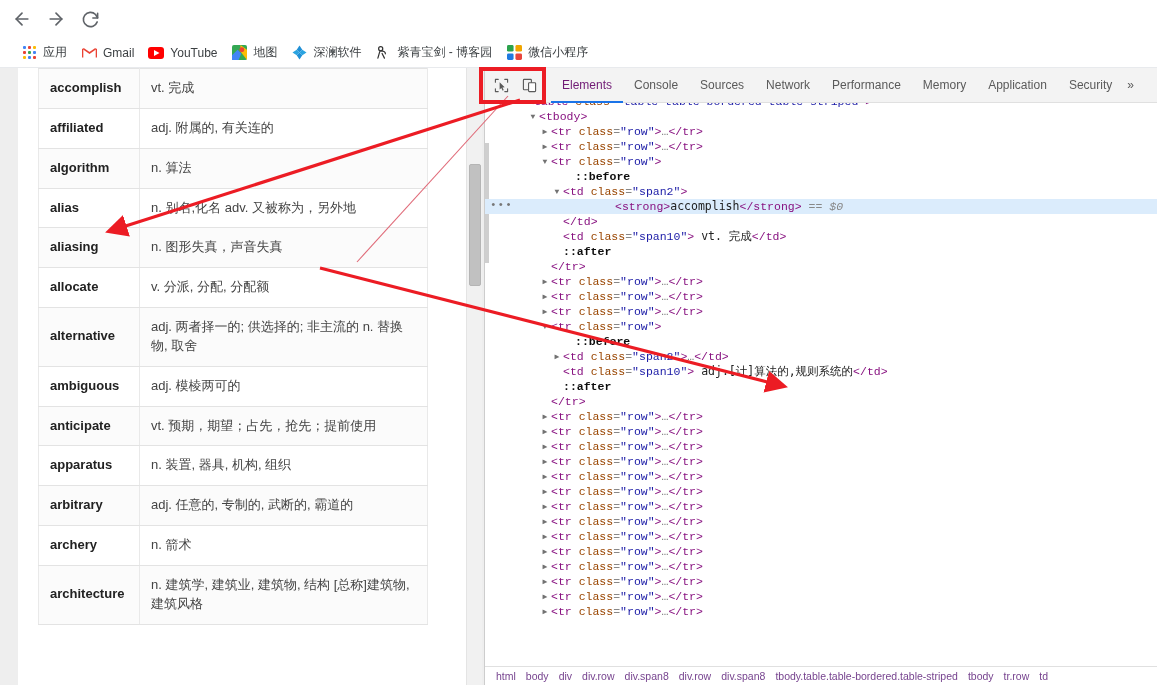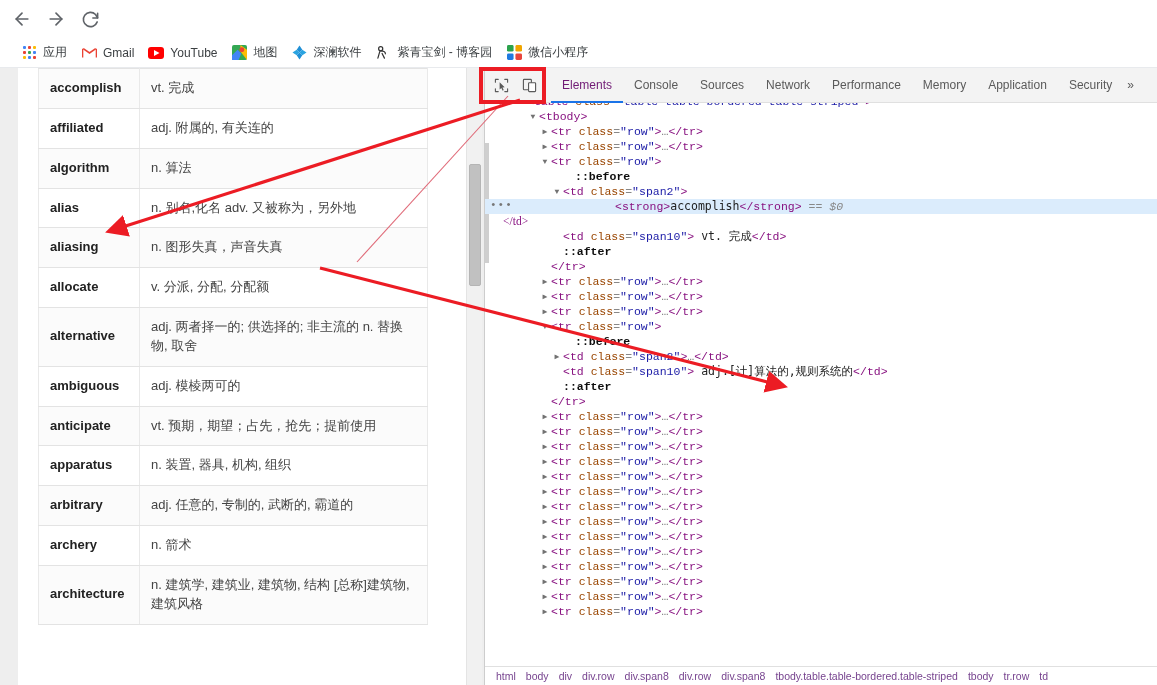--- a/index.html
+++ b/index.html
@@ -396,21 +396,21 @@
     </div>
     <div id="dt-tree-rows" style="margin-top: -9px;">
         <div class="node"><span class="tw" style="left: 31px;">▼</span><span style="margin-left: 24px;"><span class="ang">&lt;</span><span class="tag">table</span><span class="txt"> </span><span class="attr">class</span><span class="eq">=</span><span class="val">"table table-bordered table-striped"</span><span class="ang">&gt;</span></span></div>
         <div class="node"><span class="tw" style="left: 43px;">▼</span><span style="margin-left: 36px;"><span class="ang">&lt;</span><span class="tag">tbody</span><span class="ang">&gt;</span></span></div>
         <div class="node"><span class="tw" style="left: 55px;">▶</span><span style="margin-left: 48px;"><span class="ang">&lt;</span><span class="tag">tr</span><span class="txt"> </span><span class="attr">class</span><span class="eq">=</span><span class="val">"row"</span><span class="ang">&gt;</span><span class="ellip">…</span><span class="ang">&lt;/</span><span class="tag">tr</span><span class="ang">&gt;</span></span></div>
         <div class="node"><span class="tw" style="left: 55px;">▶</span><span style="margin-left: 48px;"><span class="ang">&lt;</span><span class="tag">tr</span><span class="txt"> </span><span class="attr">class</span><span class="eq">=</span><span class="val">"row"</span><span class="ang">&gt;</span><span class="ellip">…</span><span class="ang">&lt;/</span><span class="tag">tr</span><span class="ang">&gt;</span></span></div>
         <div class="node"><span class="tw" style="left: 55px;">▼</span><span style="margin-left: 48px;"><span class="ang">&lt;</span><span class="tag">tr</span><span class="txt"> </span><span class="attr">class</span><span class="eq">=</span><span class="val">"row"</span><span class="ang">&gt;</span></span></div>
         <div class="node"><span style="margin-left: 72px;"><span class="pseudo">::before</span></span></div>
         <div class="node"><span class="tw" style="left: 67px;">▼</span><span style="margin-left: 60px;"><span class="ang">&lt;</span><span class="tag">td</span><span class="txt"> </span><span class="attr">class</span><span class="eq">=</span><span class="val">"span2"</span><span class="ang">&gt;</span></span></div>
         <div class="node sel"><span id="sel-dots">•••</span><span style="margin-left: 112px;"><span class="ang">&lt;</span><span class="strongtag">strong</span><span class="ang">&gt;</span><span class="txt">accomplish</span><span class="ang">&lt;/</span><span class="strongtag">strong</span><span class="ang">&gt;</span><span class="dollar"> == $0</span></span></div>
-        <div class="node"><span style=" font-family: Liberation Serif, serif;"><span class="ang">&lt;/</span><span class="tag">td</span><span class="ang">&gt;</span></span></div>
+        <div class="node"><span style="margin-left: 60px;"><span class="ang">&lt;/</span><span class="tag">td</span><span class="ang">&gt;</span></span></div>
         <div class="node"><span style="margin-left: 60px;"><span class="ang">&lt;</span><span class="tag">td</span><span class="txt"> </span><span class="attr">class</span><span class="eq">=</span><span class="val">"span10"</span><span class="ang">&gt;</span><span class="txt"> vt. 完成</span><span class="ang">&lt;/</span><span class="tag">td</span><span class="ang">&gt;</span></span></div>
         <div class="node"><span style="margin-left: 60px;"><span class="pseudo">::after</span></span></div>
         <div class="node"><span style="margin-left: 48px;"><span class="ang">&lt;/</span><span class="tag">tr</span><span class="ang">&gt;</span></span></div>
         <div class="node"><span class="tw" style="left: 55px;">▶</span><span style="margin-left: 48px;"><span class="ang">&lt;</span><span class="tag">tr</span><span class="txt"> </span><span class="attr">class</span><span class="eq">=</span><span class="val">"row"</span><span class="ang">&gt;</span><span class="ellip">…</span><span class="ang">&lt;/</span><span class="tag">tr</span><span class="ang">&gt;</span></span></div>
         <div class="node"><span class="tw" style="left: 55px;">▶</span><span style="margin-left: 48px;"><span class="ang">&lt;</span><span class="tag">tr</span><span class="txt"> </span><span class="attr">class</span><span class="eq">=</span><span class="val">"row"</span><span class="ang">&gt;</span><span class="ellip">…</span><span class="ang">&lt;/</span><span class="tag">tr</span><span class="ang">&gt;</span></span></div>
         <div class="node"><span class="tw" style="left: 55px;">▶</span><span style="margin-left: 48px;"><span class="ang">&lt;</span><span class="tag">tr</span><span class="txt"> </span><span class="attr">class</span><span class="eq">=</span><span class="val">"row"</span><span class="ang">&gt;</span><span class="ellip">…</span><span class="ang">&lt;/</span><span class="tag">tr</span><span class="ang">&gt;</span></span></div>
         <div class="node"><span class="tw" style="left: 55px;">▼</span><span style="margin-left: 48px;"><span class="ang">&lt;</span><span class="tag">tr</span><span class="txt"> </span><span class="attr">class</span><span class="eq">=</span><span class="val">"row"</span><span class="ang">&gt;</span></span></div>
         <div class="node"><span style="margin-left: 72px;"><span class="pseudo">::before</span></span></div>
         <div class="node"><span class="tw" style="left: 67px;">▶</span><span style="margin-left: 60px;"><span class="ang">&lt;</span><span class="tag">td</span><span class="txt"> </span><span class="attr">class</span><span class="eq">=</span><span class="val">"span2"</span><span class="ang">&gt;</span><span class="ellip">…</span><span class="ang">&lt;/</span><span class="tag">td</span><span class="ang">&gt;</span></span></div>
         <div class="node"><span style="margin-left: 60px;"><span class="ang">&lt;</span><span class="tag">td</span><span class="txt"> </span><span class="attr">class</span><span class="eq">=</span><span class="val">"span10"</span><span class="ang">&gt;</span><span class="txt"> adj.[计]算法的,规则系统的</span><span class="ang">&lt;/</span><span class="tag">td</span><span class="ang">&gt;</span></span></div>

